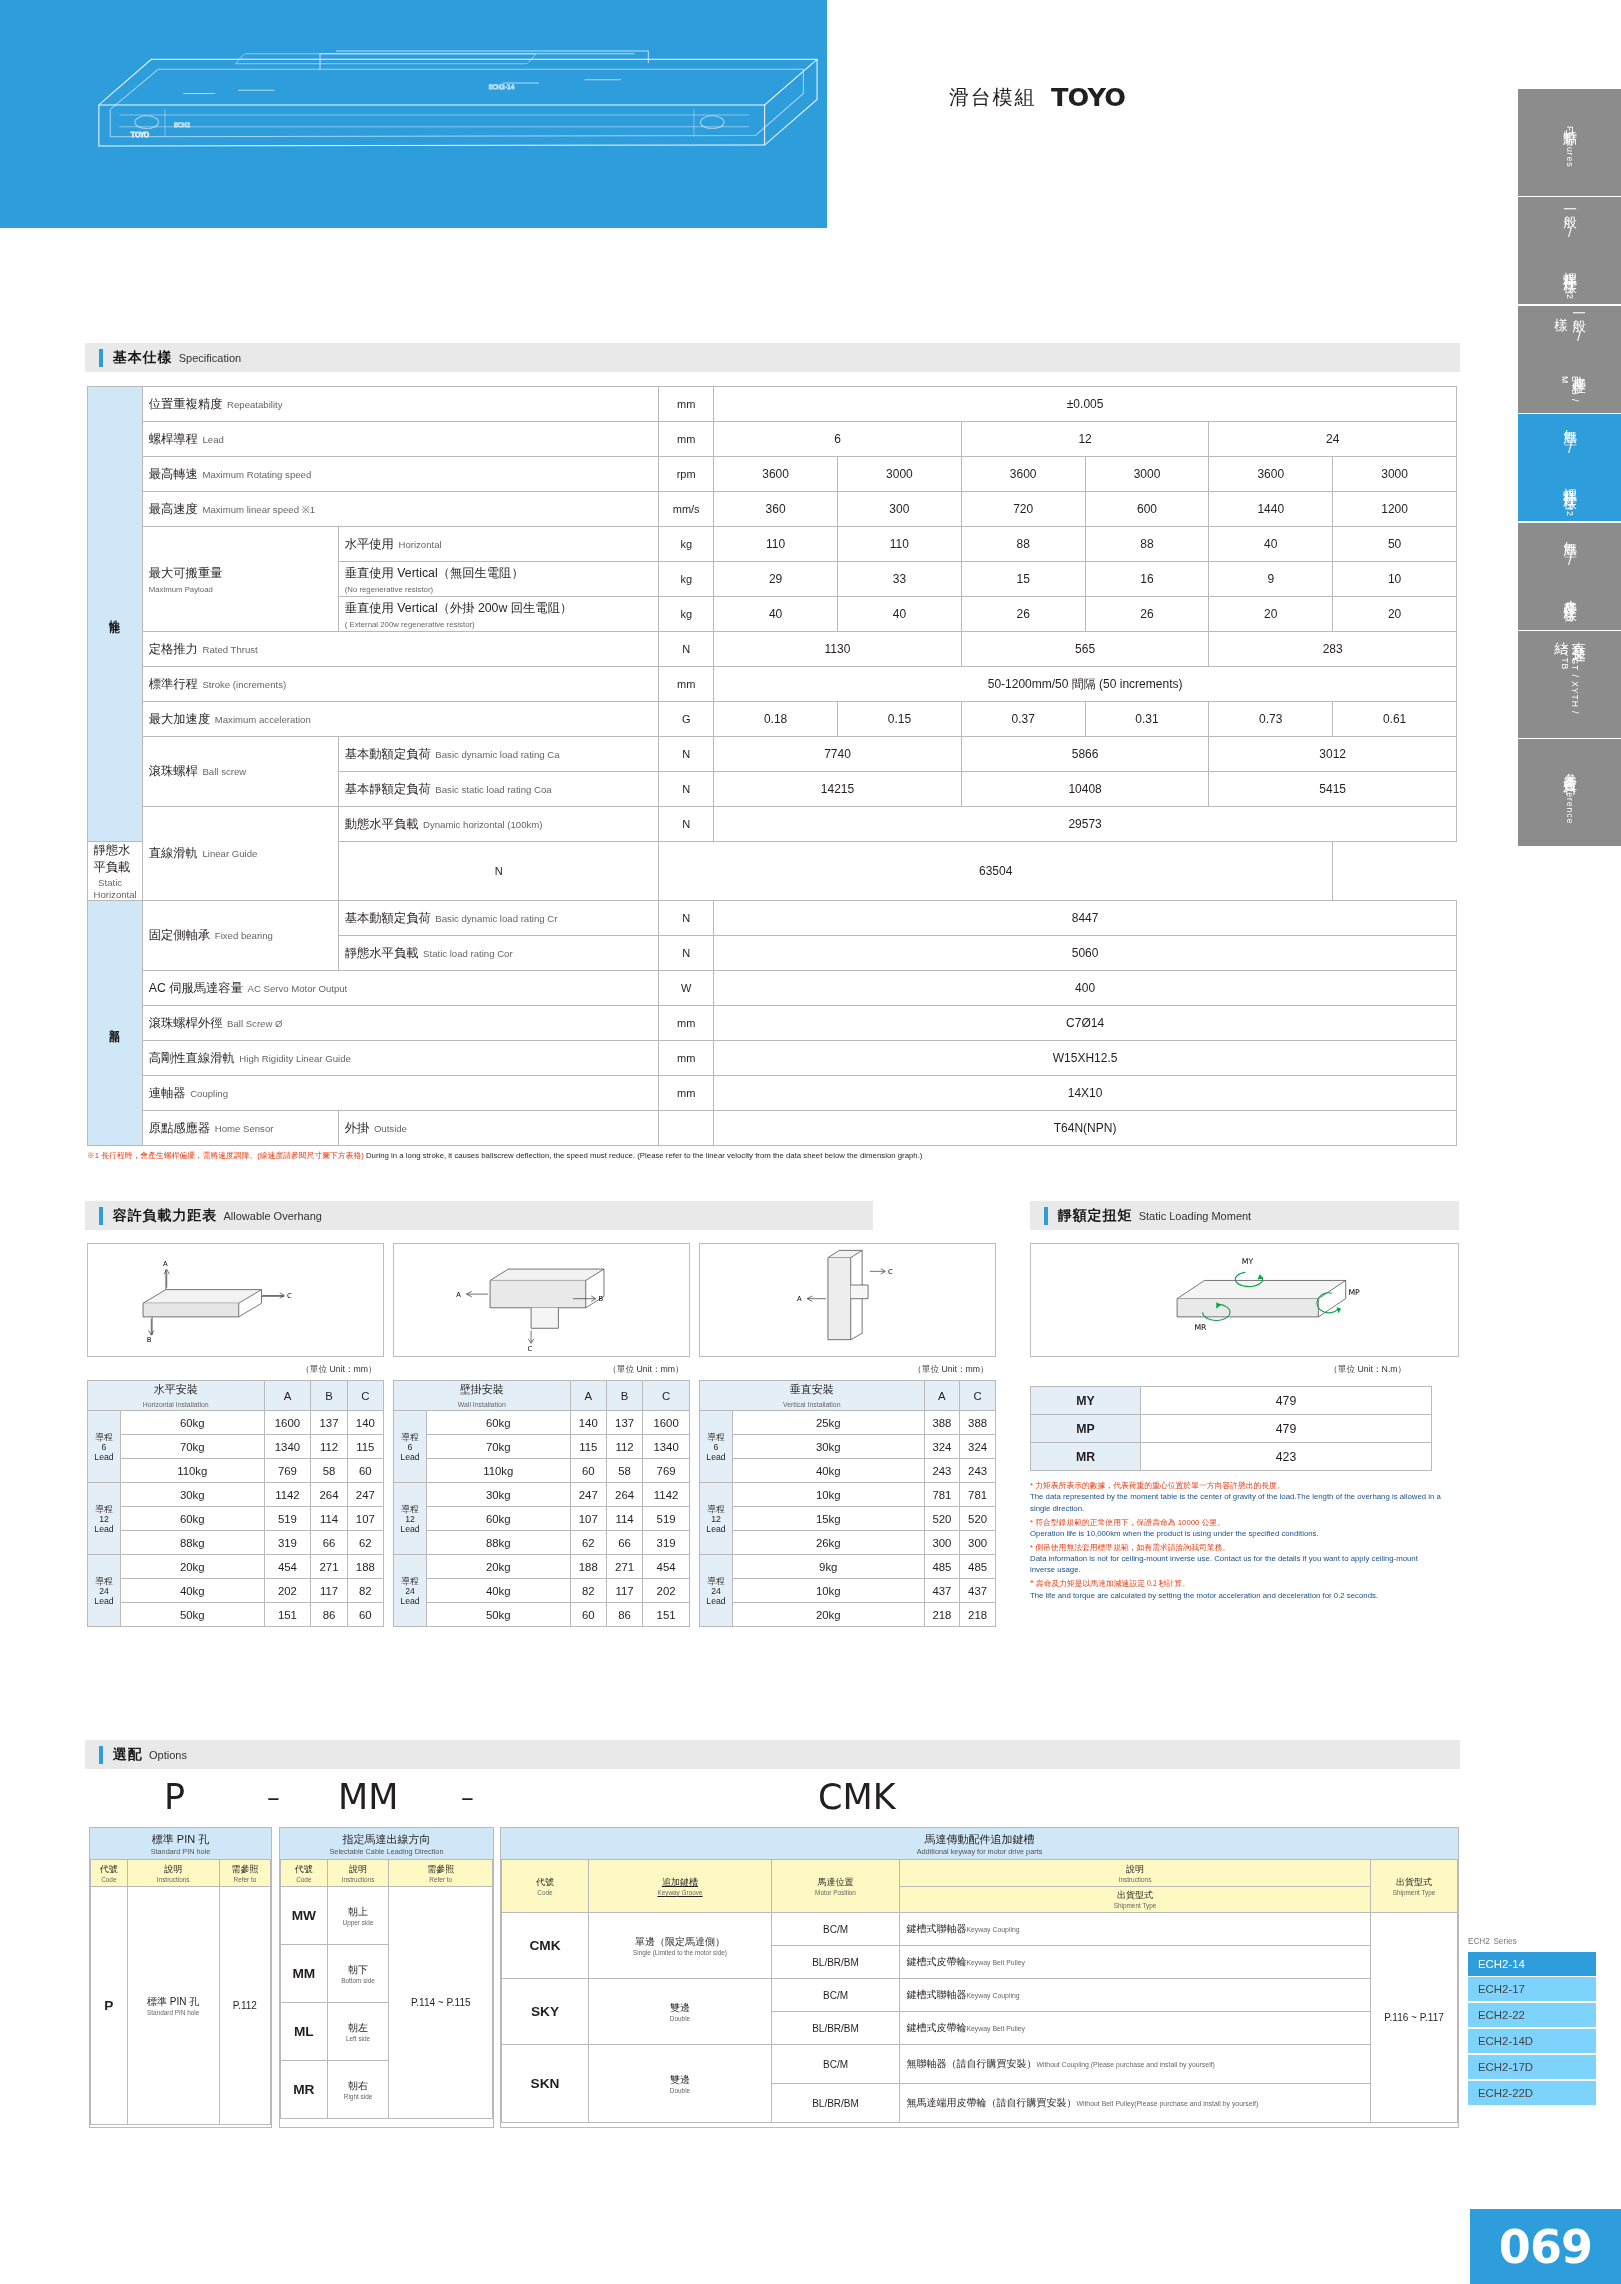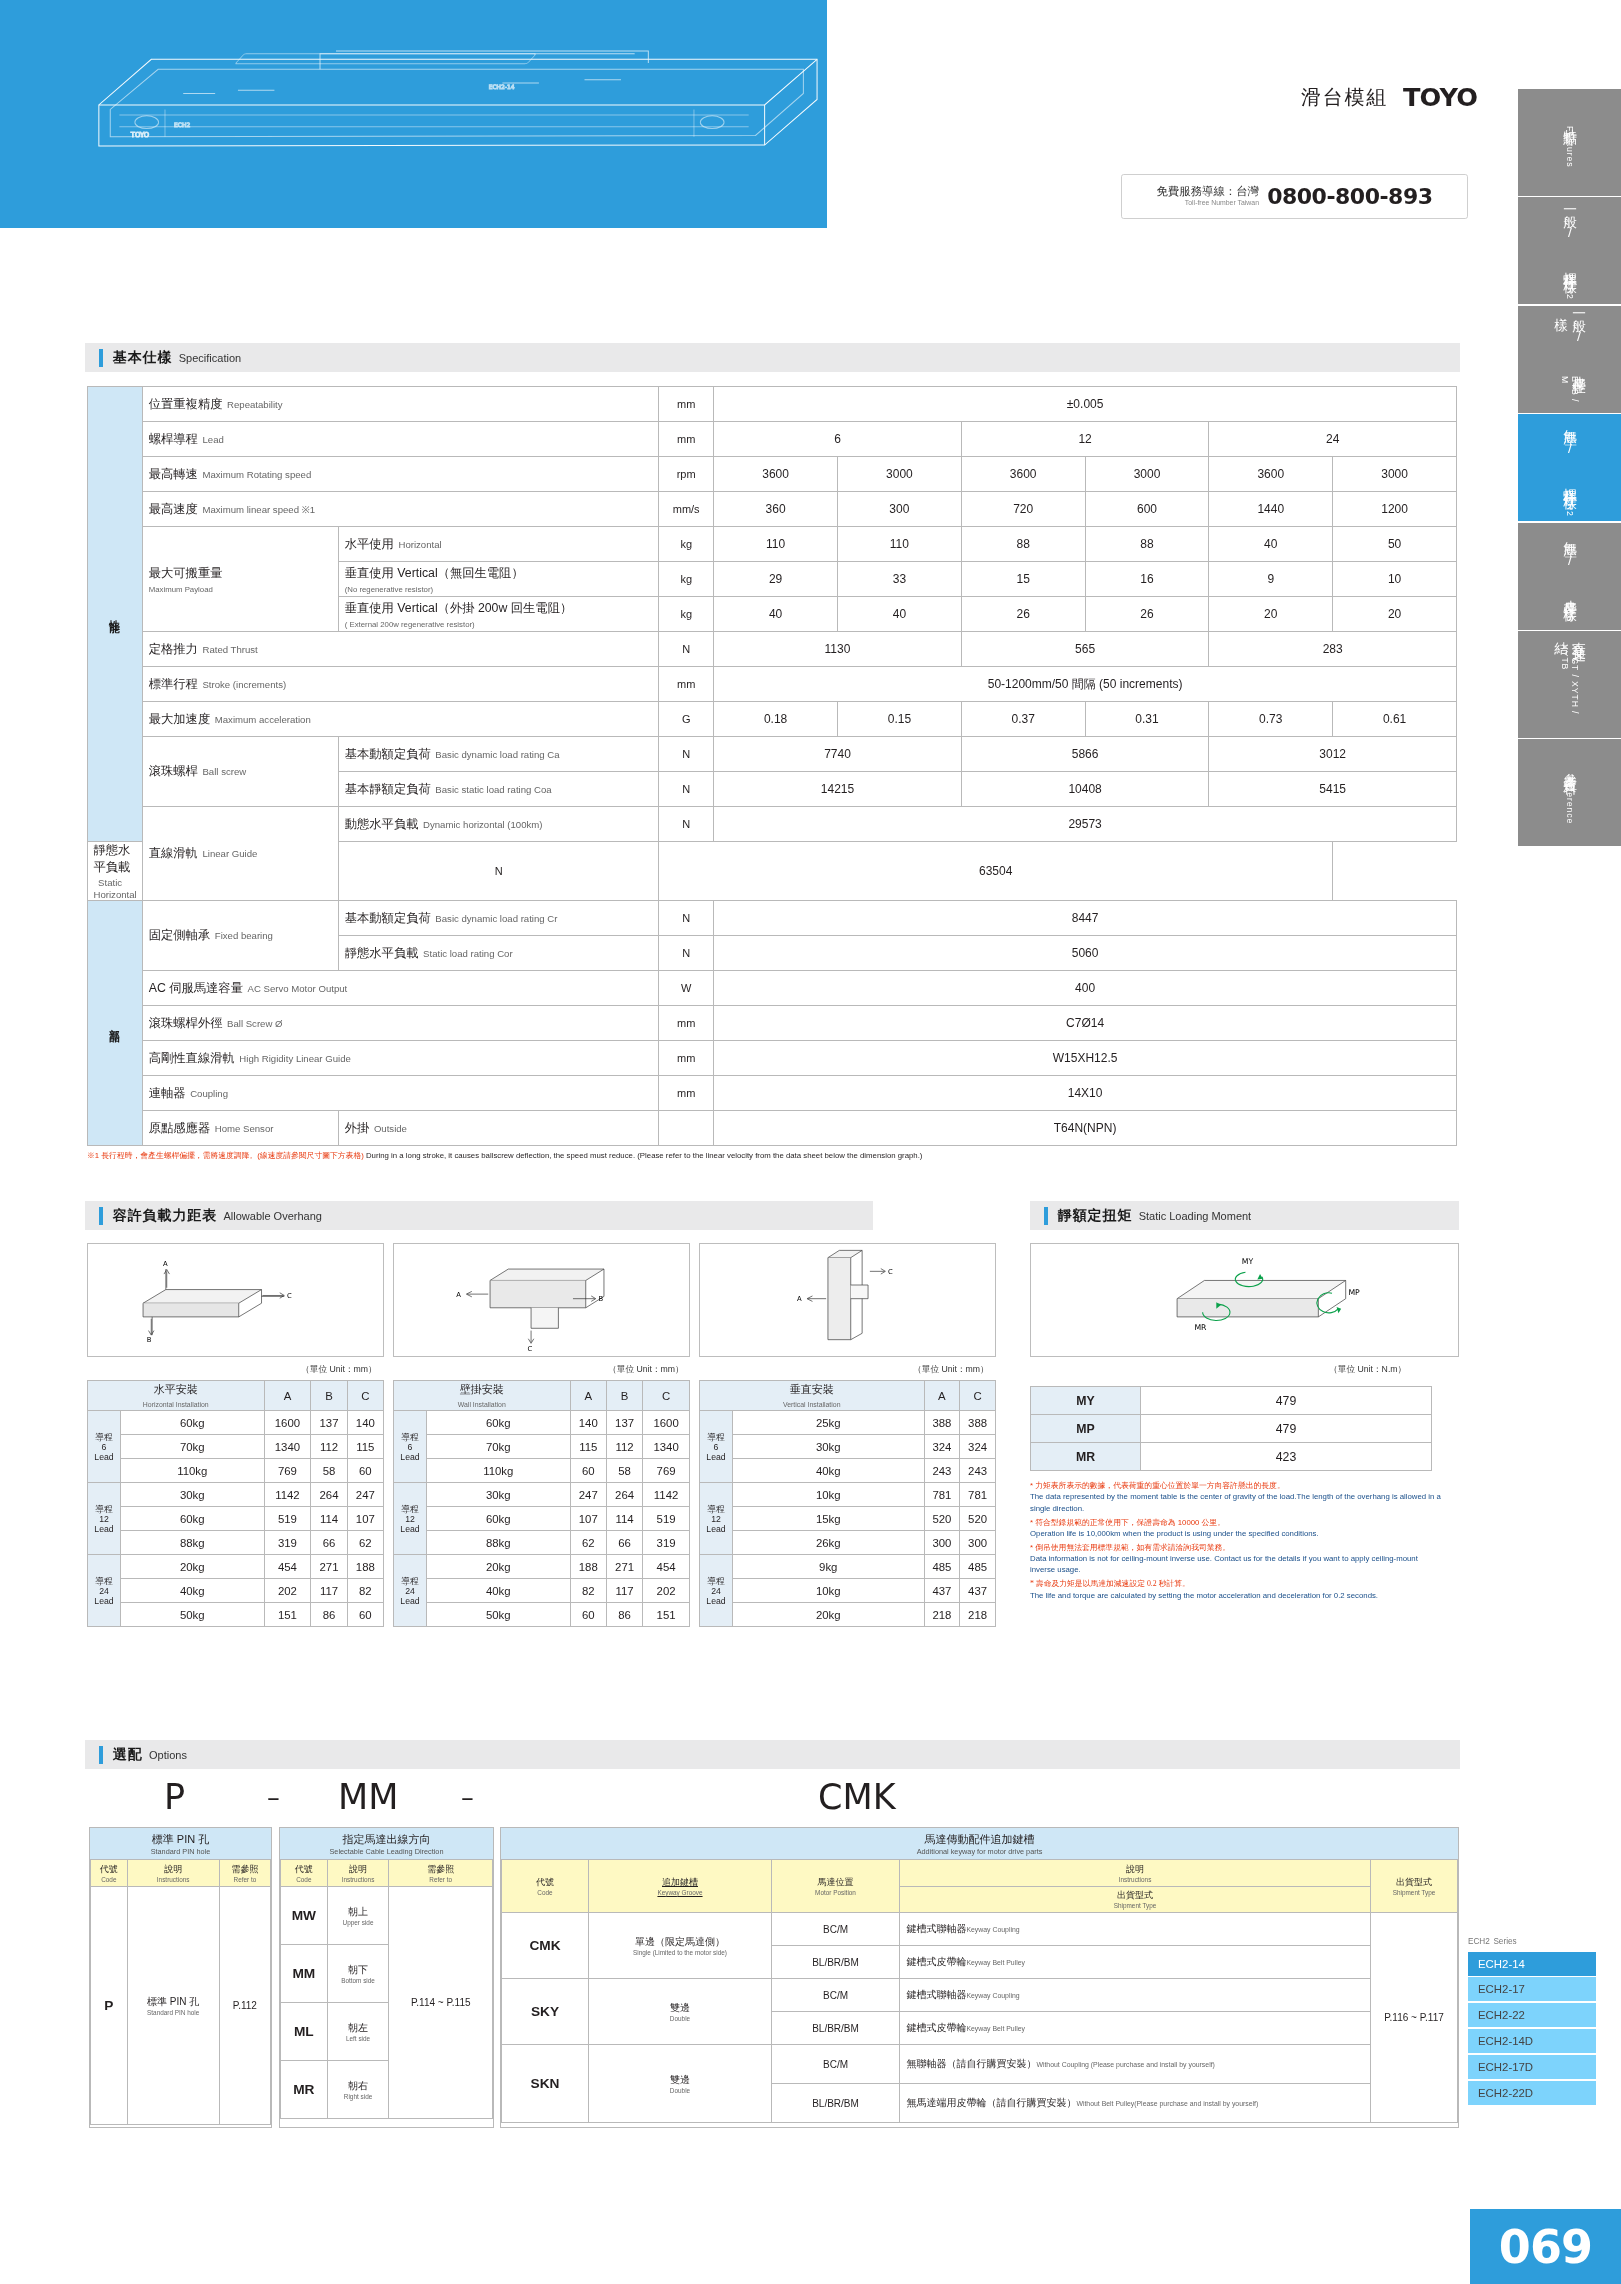--- a/index.html
+++ b/index.html
@@ -14,22 +14,22 @@
   }
   .page { position:relative; width:1621px; height:2284px; }
 
   
   .hero {
     position:absolute; left:0; top:0; width:827px; height:228px;
     background:#2e9ddb;
   }
   .hero svg { position:absolute; left:0; top:0; }
   .brand-area {
-    position:absolute; right:144px; top:82px; width:502px; height:50px;
-    text-align:right;
+    position:absolute; right:170px; top:82px; width:502px; height:50px;
+    text-align:left;
   }
   .brand-cn { font-size:20px; letter-spacing:1.8px; color:#231f20; display:inline-block; vertical-align:middle; }
   .brand-logo {
     display:inline-block; vertical-align:middle; margin-left:12.8px;
     font-family:"DejaVu Sans", sans-serif; font-weight:bold; font-size:25.6px;
     letter-spacing:-0.9px; color:#231f20;
   }
   .tollfree {
     position:absolute; right:153px; top:174px; width:347px; height:45px;
     border:0.9px solid #cfcfcf; border-radius:2.7px; background:#fff;
@@ -156,27 +156,20 @@
         <text x="1070" y="196" fill="#ffffff" font-size="13" opacity="0.7" font-family="DejaVu Sans">ECH2-14</text>
       </g>
     </svg>
   </div>
 
   <div class="brand-area">
     <span class="brand-cn">滑台模組</span>
     <span class="brand-logo">TOYO</span>
   </div>
 
-  <div class="tollfree">
-    <span style="text-align:right;line-height:1.2;">
-      <span class="tf-cn">免費服務導線：台灣</span><br>
-      <span class="tf-en">Toll-free Number   Taiwan</span>
-    </span>
-    <span class="tf-num">0800-800-893</span>
-  </div>
 
   <div class="sidetabs">
     <div class="sidetab">
       <span class="st-cn">特點</span>
       <span class="st-en">Features</span>
     </div>
     <div class="sidetab">
       <span class="st-cn">一般 / 螺桿仕樣</span>
       <span class="st-en">ETH2</span>
     </div>

